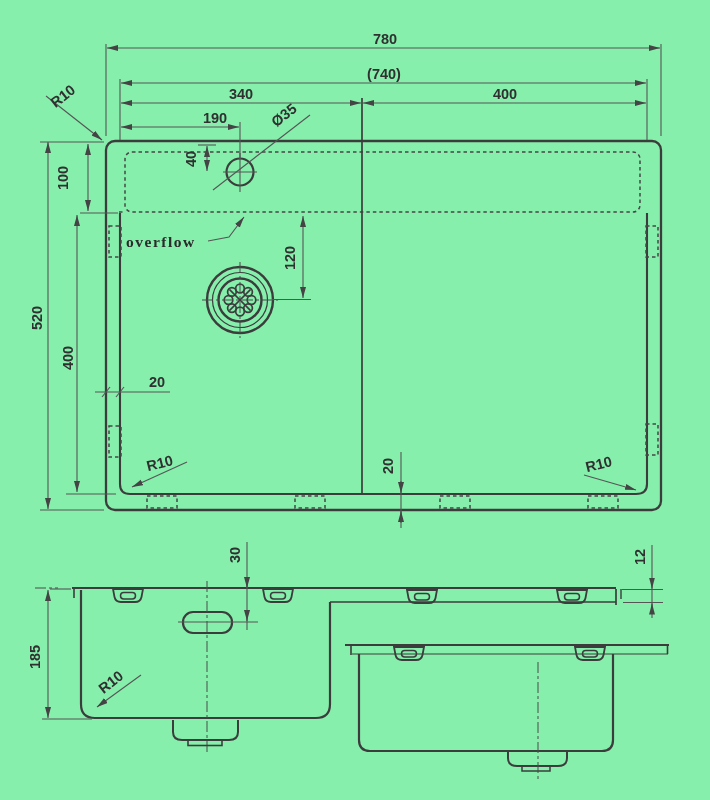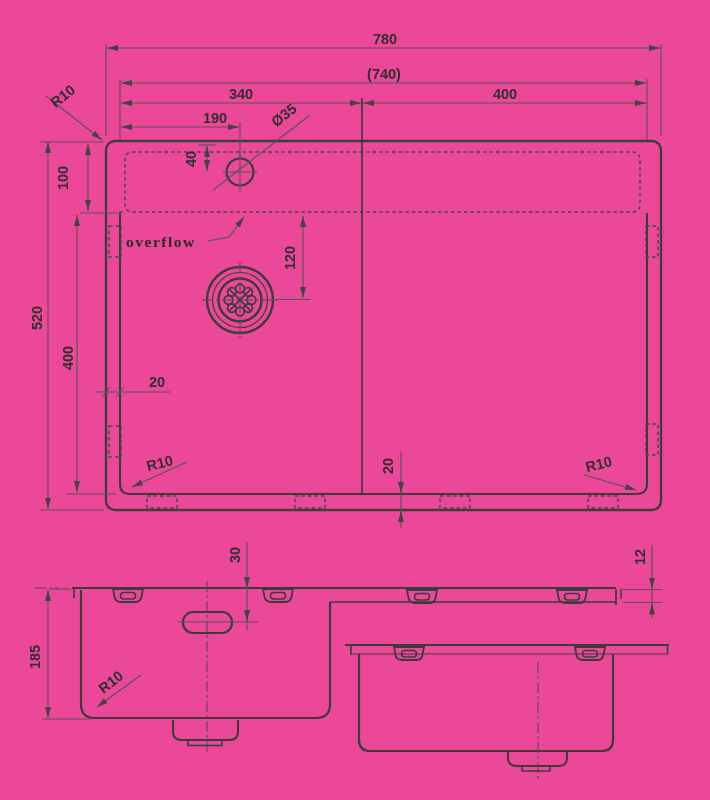--- a/index.html
+++ b/index.html
@@ -1,16 +1,16 @@
 <!DOCTYPE html>
 <html><head>
 <meta charset="utf-8">
 <style>
   html,body{margin:0;padding:0;background:#ffffff;}
-  .page{width:710px;height:800px;background:#ec4899;position:relative;overflow:hidden;}
+  .page{width:710px;height:800px;background:#86efac;position:relative;overflow:hidden;}
   svg{display:block;}
   .dt{font-family:"Liberation Sans","DejaVu Sans",sans-serif;font-size:14.5px;font-weight:600;fill:#303030;}
   .ovf{font-family:"Liberation Serif","DejaVu Serif",serif;font-size:15.5px;font-weight:600;fill:#2b2b2b;letter-spacing:1.5px;}
   .obj{stroke:#3c3c3c;fill:none;}
   .thin{stroke:#555555;fill:none;stroke-width:1.1;}
   .dash{stroke:#474747;fill:none;stroke-width:1.5;stroke-dasharray:3.5 3;}
   .cl{stroke:#4a4a4a;fill:none;stroke-width:1;stroke-dasharray:11 3 3 3;}
 </style>
 </head>
 <body>

